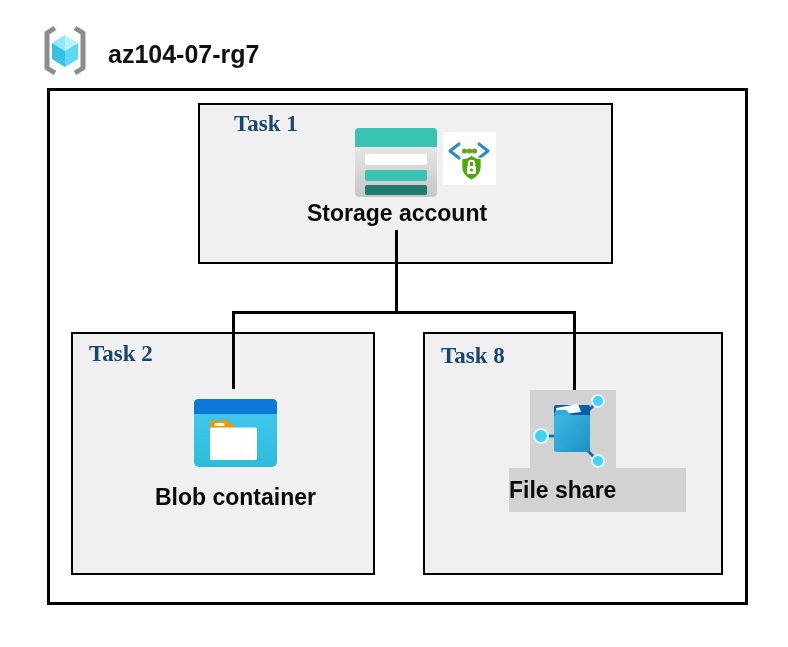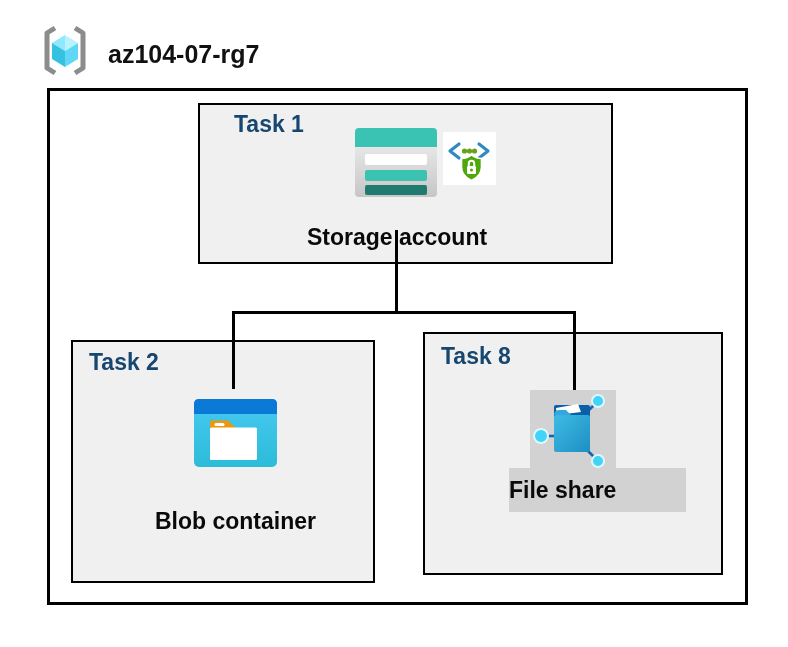--- a/index.html
+++ b/index.html
@@ -9,31 +9,31 @@
   }
   .abs{position:absolute;}
   .outer-box{
     left:47px;top:88px;width:701px;height:517px;
     border:3px solid #000;background:#fff;box-sizing:border-box;
   }
   .task-box{
     background:#F0F0F0;border:2.5px solid #000;box-sizing:border-box;
   }
   .task1{left:198px;top:103px;width:415px;height:161px;}
-  .task2{left:71px;top:340px;width:304px;height:243px;}
+  .task2{left:71px;top:332px;width:304px;height:243px;}
   .task3{left:423px;top:332px;width:300px;height:243px;}
   .task-label{
-    position:absolute;font-size:23px;font-weight:bold;color:#17466F;white-space:nowrap;
+    position:absolute;font-size:23px;font-weight:bold;color:#17466F;white-space:nowrap;font-family:Liberation Serif, serif;
   }
   .t1{left:34px;top:6px;}
   .t2{left:16px;top:7px;}
   .t3{left:16px;top:9px;}
   .res-label{
     position:absolute;font-size:23px;font-weight:bold;color:#0a0a0a;
-    text-align:center;white-space:nowrap;margin-top:24px;
+    text-align:center;white-space:nowrap;
   }
   .line{position:absolute;background:#000;}
   .rg-label{
     position:absolute;left:108px;top:40px;font-size:25px;font-weight:bold;color:#111;
     white-space:nowrap;
   }
   .gray-chip{position:absolute;background:#D2D2D2;}
   .fs-label{
     left:509px;top:468px;width:177px;height:44px;line-height:44px;
     font-size:23px;font-weight:bold;color:#0a0a0a;

